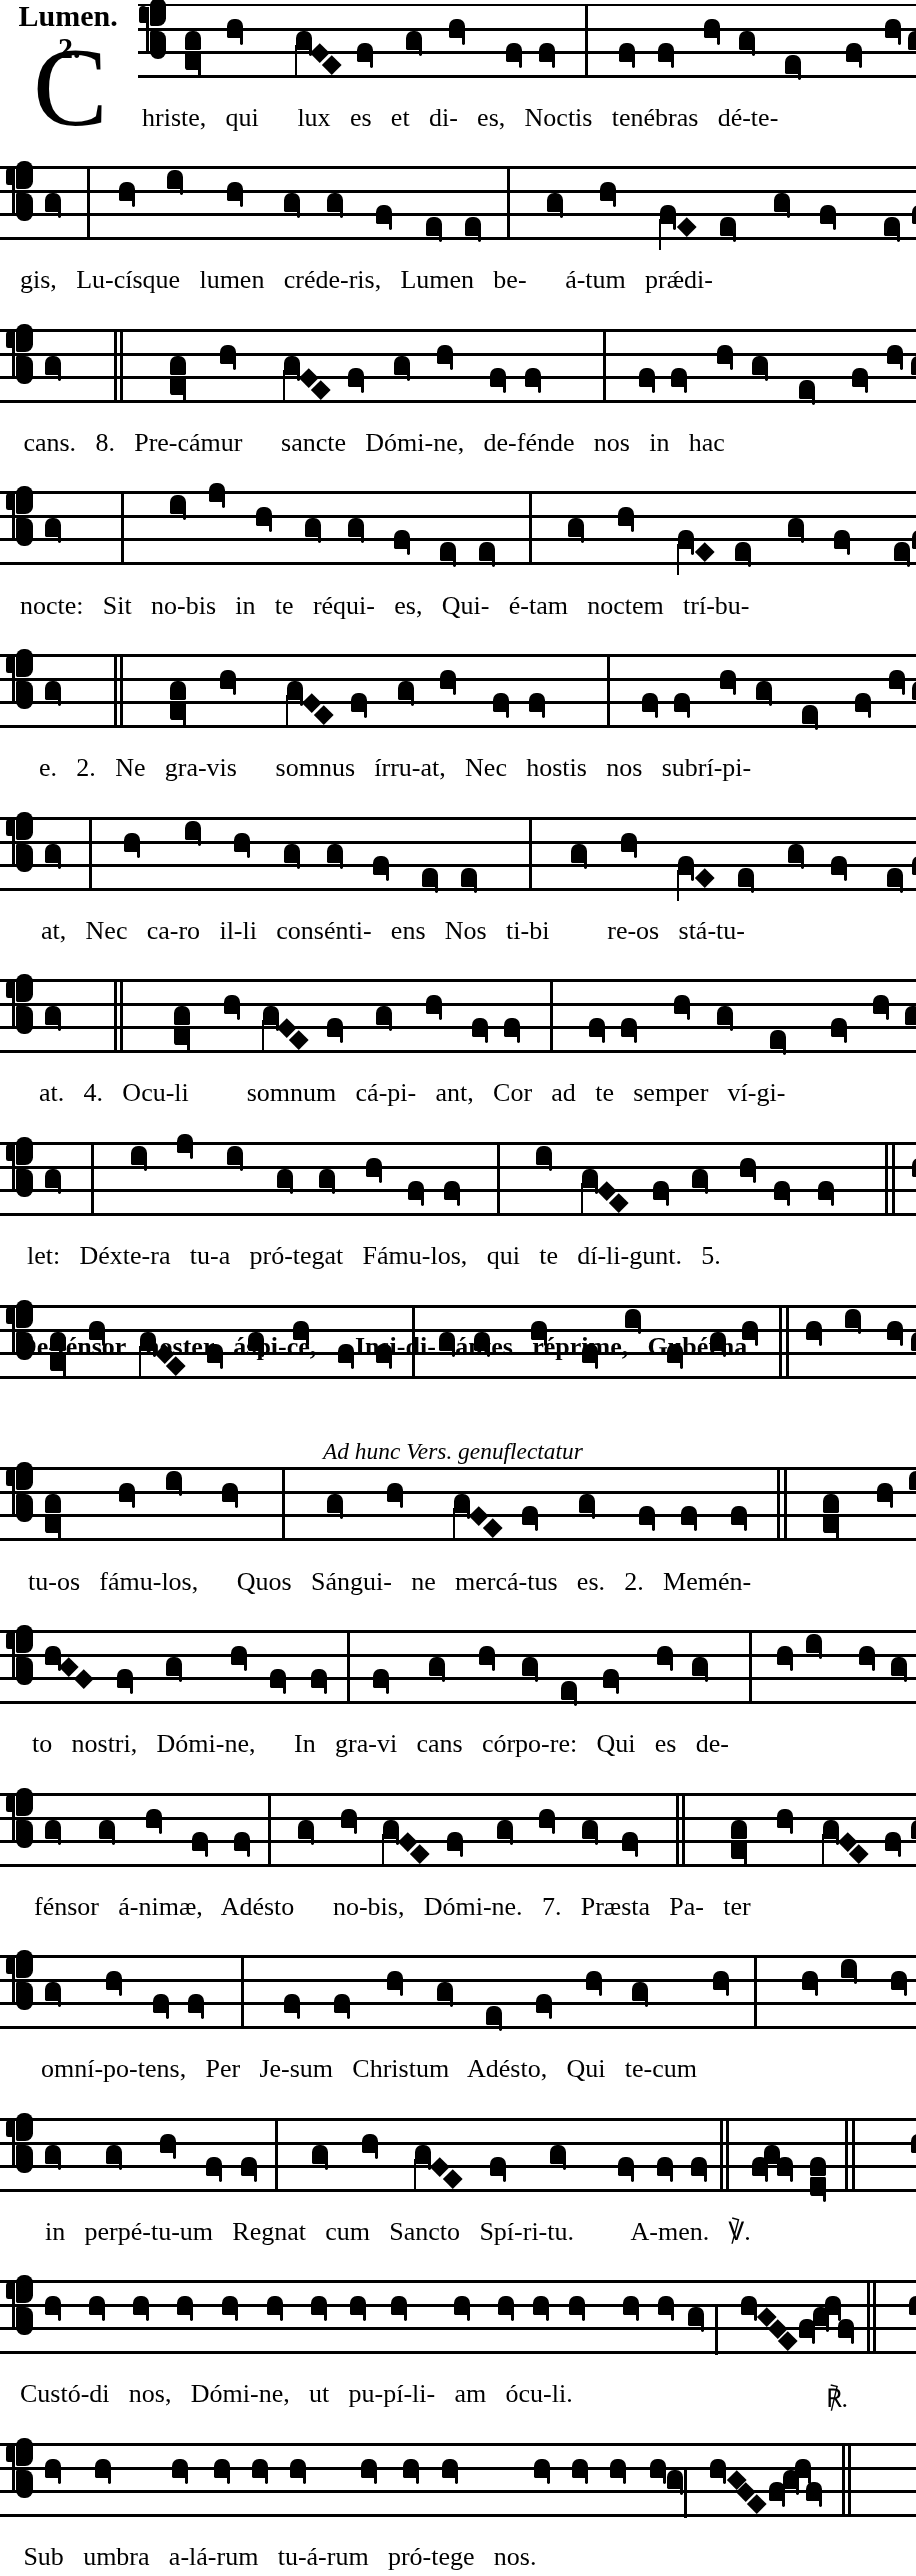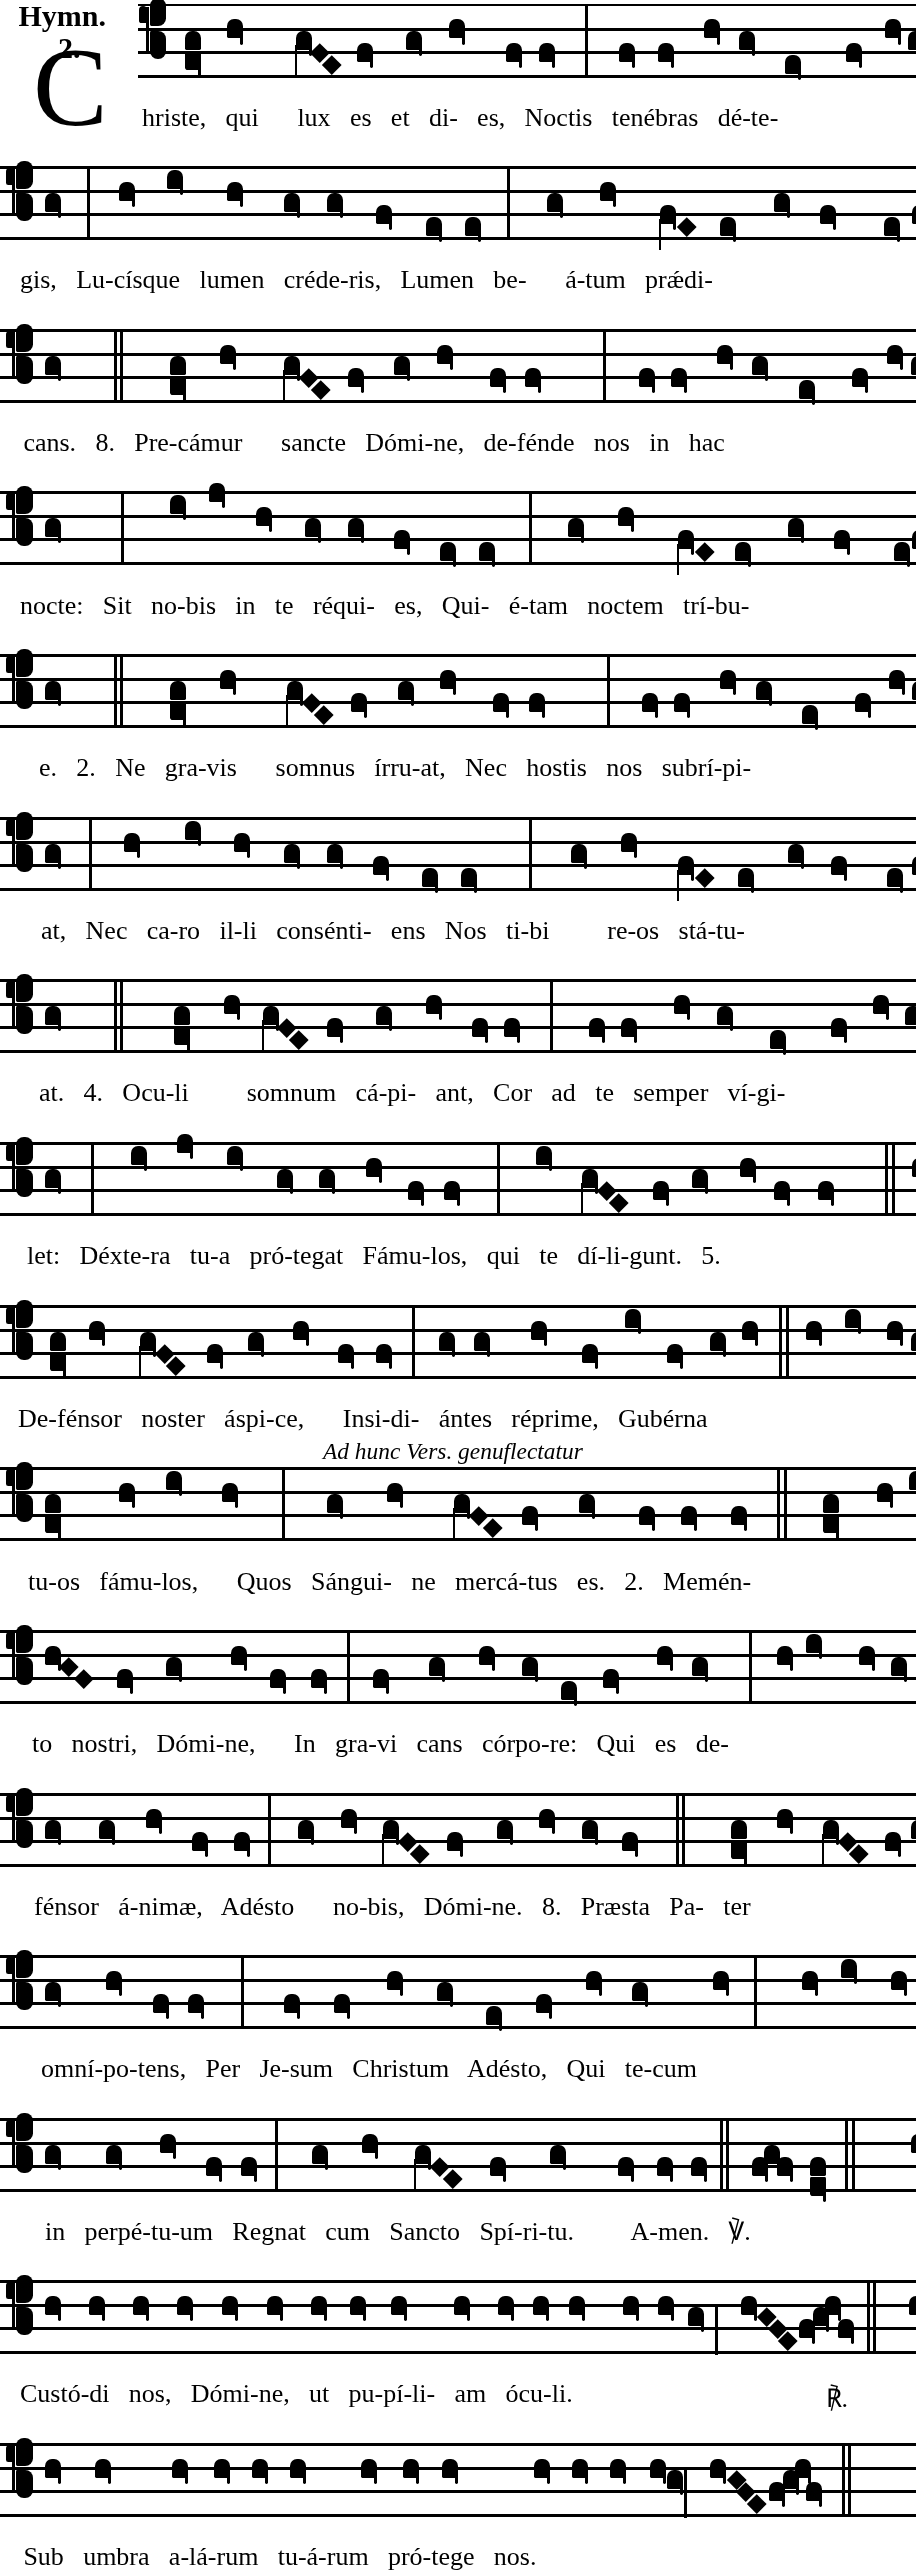--- a/index.html
+++ b/index.html
@@ -34,21 +34,21 @@
   .diamond { position:absolute; width:13.5px; height:13.5px; background:#000; transform:rotate(45deg); }
   .bar { position:absolute; width:2.8px; background:#000; }
   .lyric { position:absolute; font-size:26px; line-height:1.15; white-space:pre; word-spacing:12.8px; }
   .rubric { position:absolute; font-size:23.4px; font-style:italic; white-space:pre; }
   .respmark { position:absolute; font-size:26px; }
 </style>
 </head>
 <body>
 
 <div id="page">
-  <div class="hdr-hymn">Hymn.</div>
+  <div class="hdr-hymn">Lumen.</div>
   <div class="hdr-num">2.</div>
   <div class="initial">C</div>
   <div id="score">
       <div class="staff" style="left: 138px; top: -9.2px; width: 778px; height: 117px;">
         <div class="sline" style="top: 12.8px;"></div>
         <div class="sline" style="top: 37px;"></div>
         <div class="sline" style="top: 60px;"></div>
         <div class="sline" style="top: 84px;"></div>
         <div class="clef" style="left: 1.4px; top: 3.3px;">
           <div class="flag"></div>
@@ -653,21 +653,21 @@
           <div class="tail"></div>
         </div>
         <div class="note" style="left: 845px; top: 16.5px;">
           <div class="tail"></div>
         </div>
         <div class="note" style="left: 887px; top: 28.5px;">
           <div class="tail"></div>
         </div>
         <div class="note" style="left: 911px; top: 40px;"></div>
       </div>
-      <div class="lyric" style="left: 18px; top: 1404px;">De-fénsor noster áspi-ce,  Insi-di- ántes réprime, Gubérna</div>
+      <div class="lyric" style="left: 18px; top: 1332px; font-weight: bold;">De-fénsor noster áspi-ce,  Insi-di- ántes réprime, Gubérna</div>
       <div class="staff" style="left: 0px; top: 1454px; width: 916px; height: 117px;">
         <div class="sline" style="top: 12.8px;"></div>
         <div class="sline" style="top: 37px;"></div>
         <div class="sline" style="top: 60px;"></div>
         <div class="sline" style="top: 84px;"></div>
         <div class="clef" style="left: 5.7px; top: 3.3px;">
           <div class="flag"></div>
           <div class="stem"></div>
           <div class="blobt"></div>
           <div class="blobb"></div>
@@ -863,21 +863,21 @@
           <div class="tail"></div>
           <div class="vstem"></div>
         </div>
         <div class="diamond" style="left: 841px; top: 55px;"></div>
         <div class="diamond" style="left: 852px; top: 67px;"></div>
         <div class="note" style="left: 885px; top: 52px;">
           <div class="tail"></div>
         </div>
         <div class="note" style="left: 911px; top: 40px;"></div>
       </div>
-      <div class="lyric" style="left: 34px; top: 1892px;">fénsor á-nimæ, Adésto  no-bis, Dómi-ne. 8. Præsta Pa- ter</div>
+      <div class="lyric" style="left: 34px; top: 1892px;">fénsor á-nimæ, Adésto  no-bis, Dómi-ne. 7. Præsta Pa- ter</div>
       <div class="staff" style="left: 0px; top: 1942px; width: 916px; height: 117px;">
         <div class="sline" style="top: 12.8px;"></div>
         <div class="sline" style="top: 37px;"></div>
         <div class="sline" style="top: 60px;"></div>
         <div class="sline" style="top: 84px;"></div>
         <div class="clef" style="left: 5.7px; top: 3.3px;">
           <div class="flag"></div>
           <div class="stem"></div>
           <div class="blobt"></div>
           <div class="blobb"></div>

